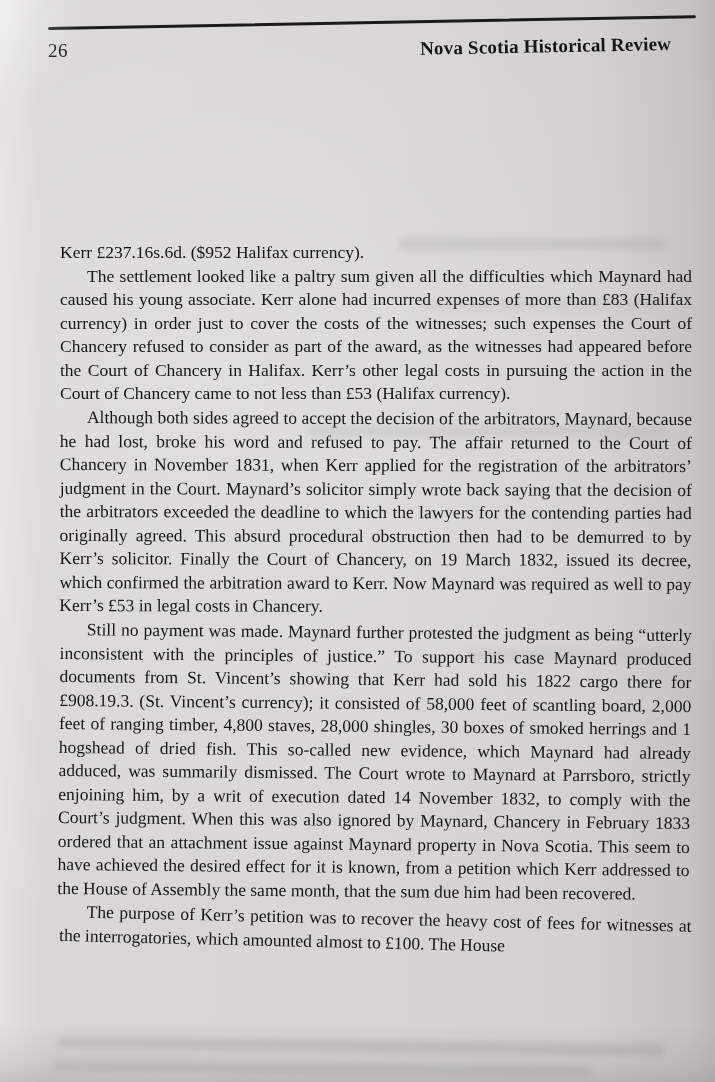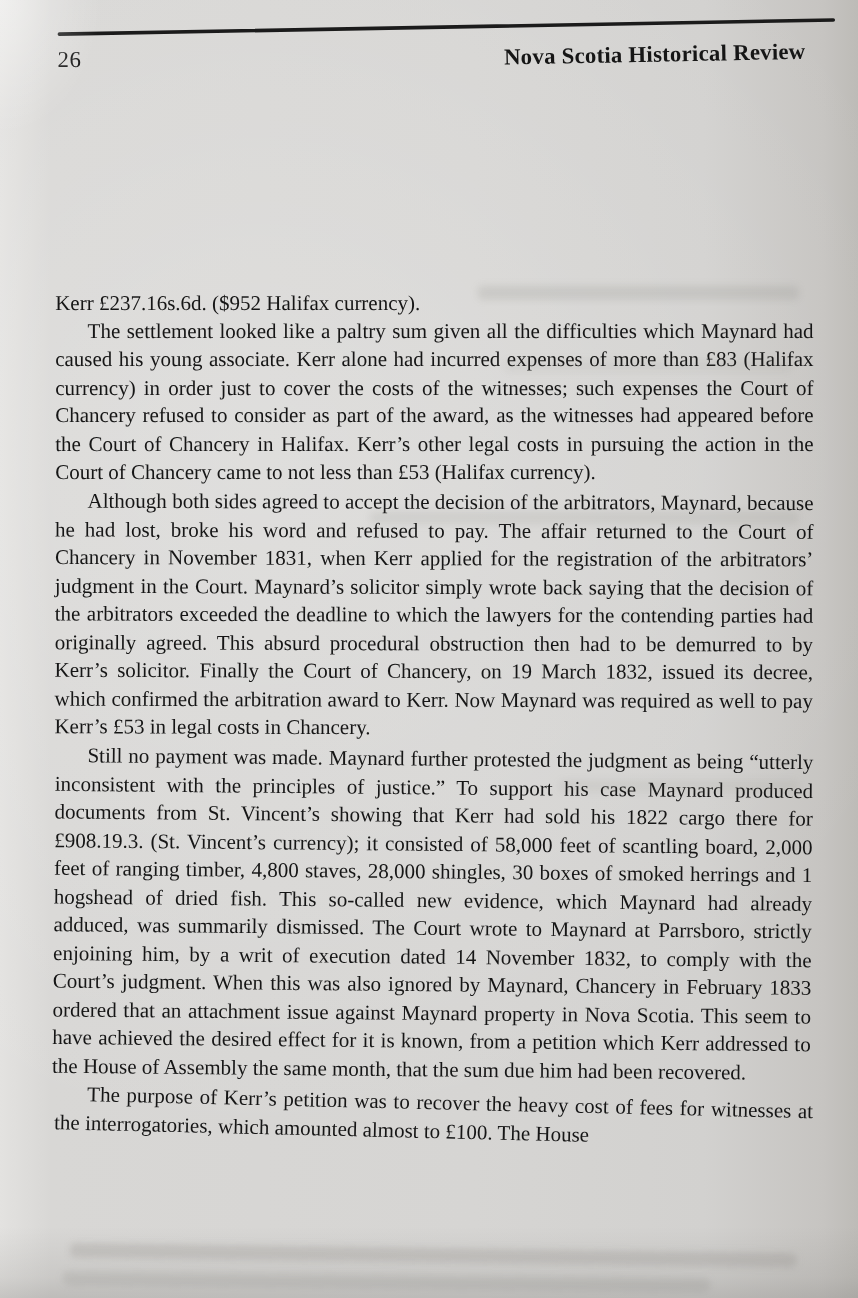--- a/index.html
+++ b/index.html
@@ -64,21 +64,21 @@
     font-weight: bold;
     letter-spacing: 0.2px;
     transform: rotate(-1.1deg);
     transform-origin: right center;
     white-space: nowrap;
   }
 
   
   .body-text {
     position: absolute;
-    left: 46px;
+    left: 60px;
     top: 241px;
     width: 632px;
     font-size: 17.5px;
     line-height: 23.55px;
     text-align: justify;
     filter: blur(0.25px);
   }
   .para { margin: 0; text-indent: 27px; transform-origin: left top; }
   .para.first { text-indent: 0; }
   .para.tilt-a { transform: rotate(0.18deg); }

